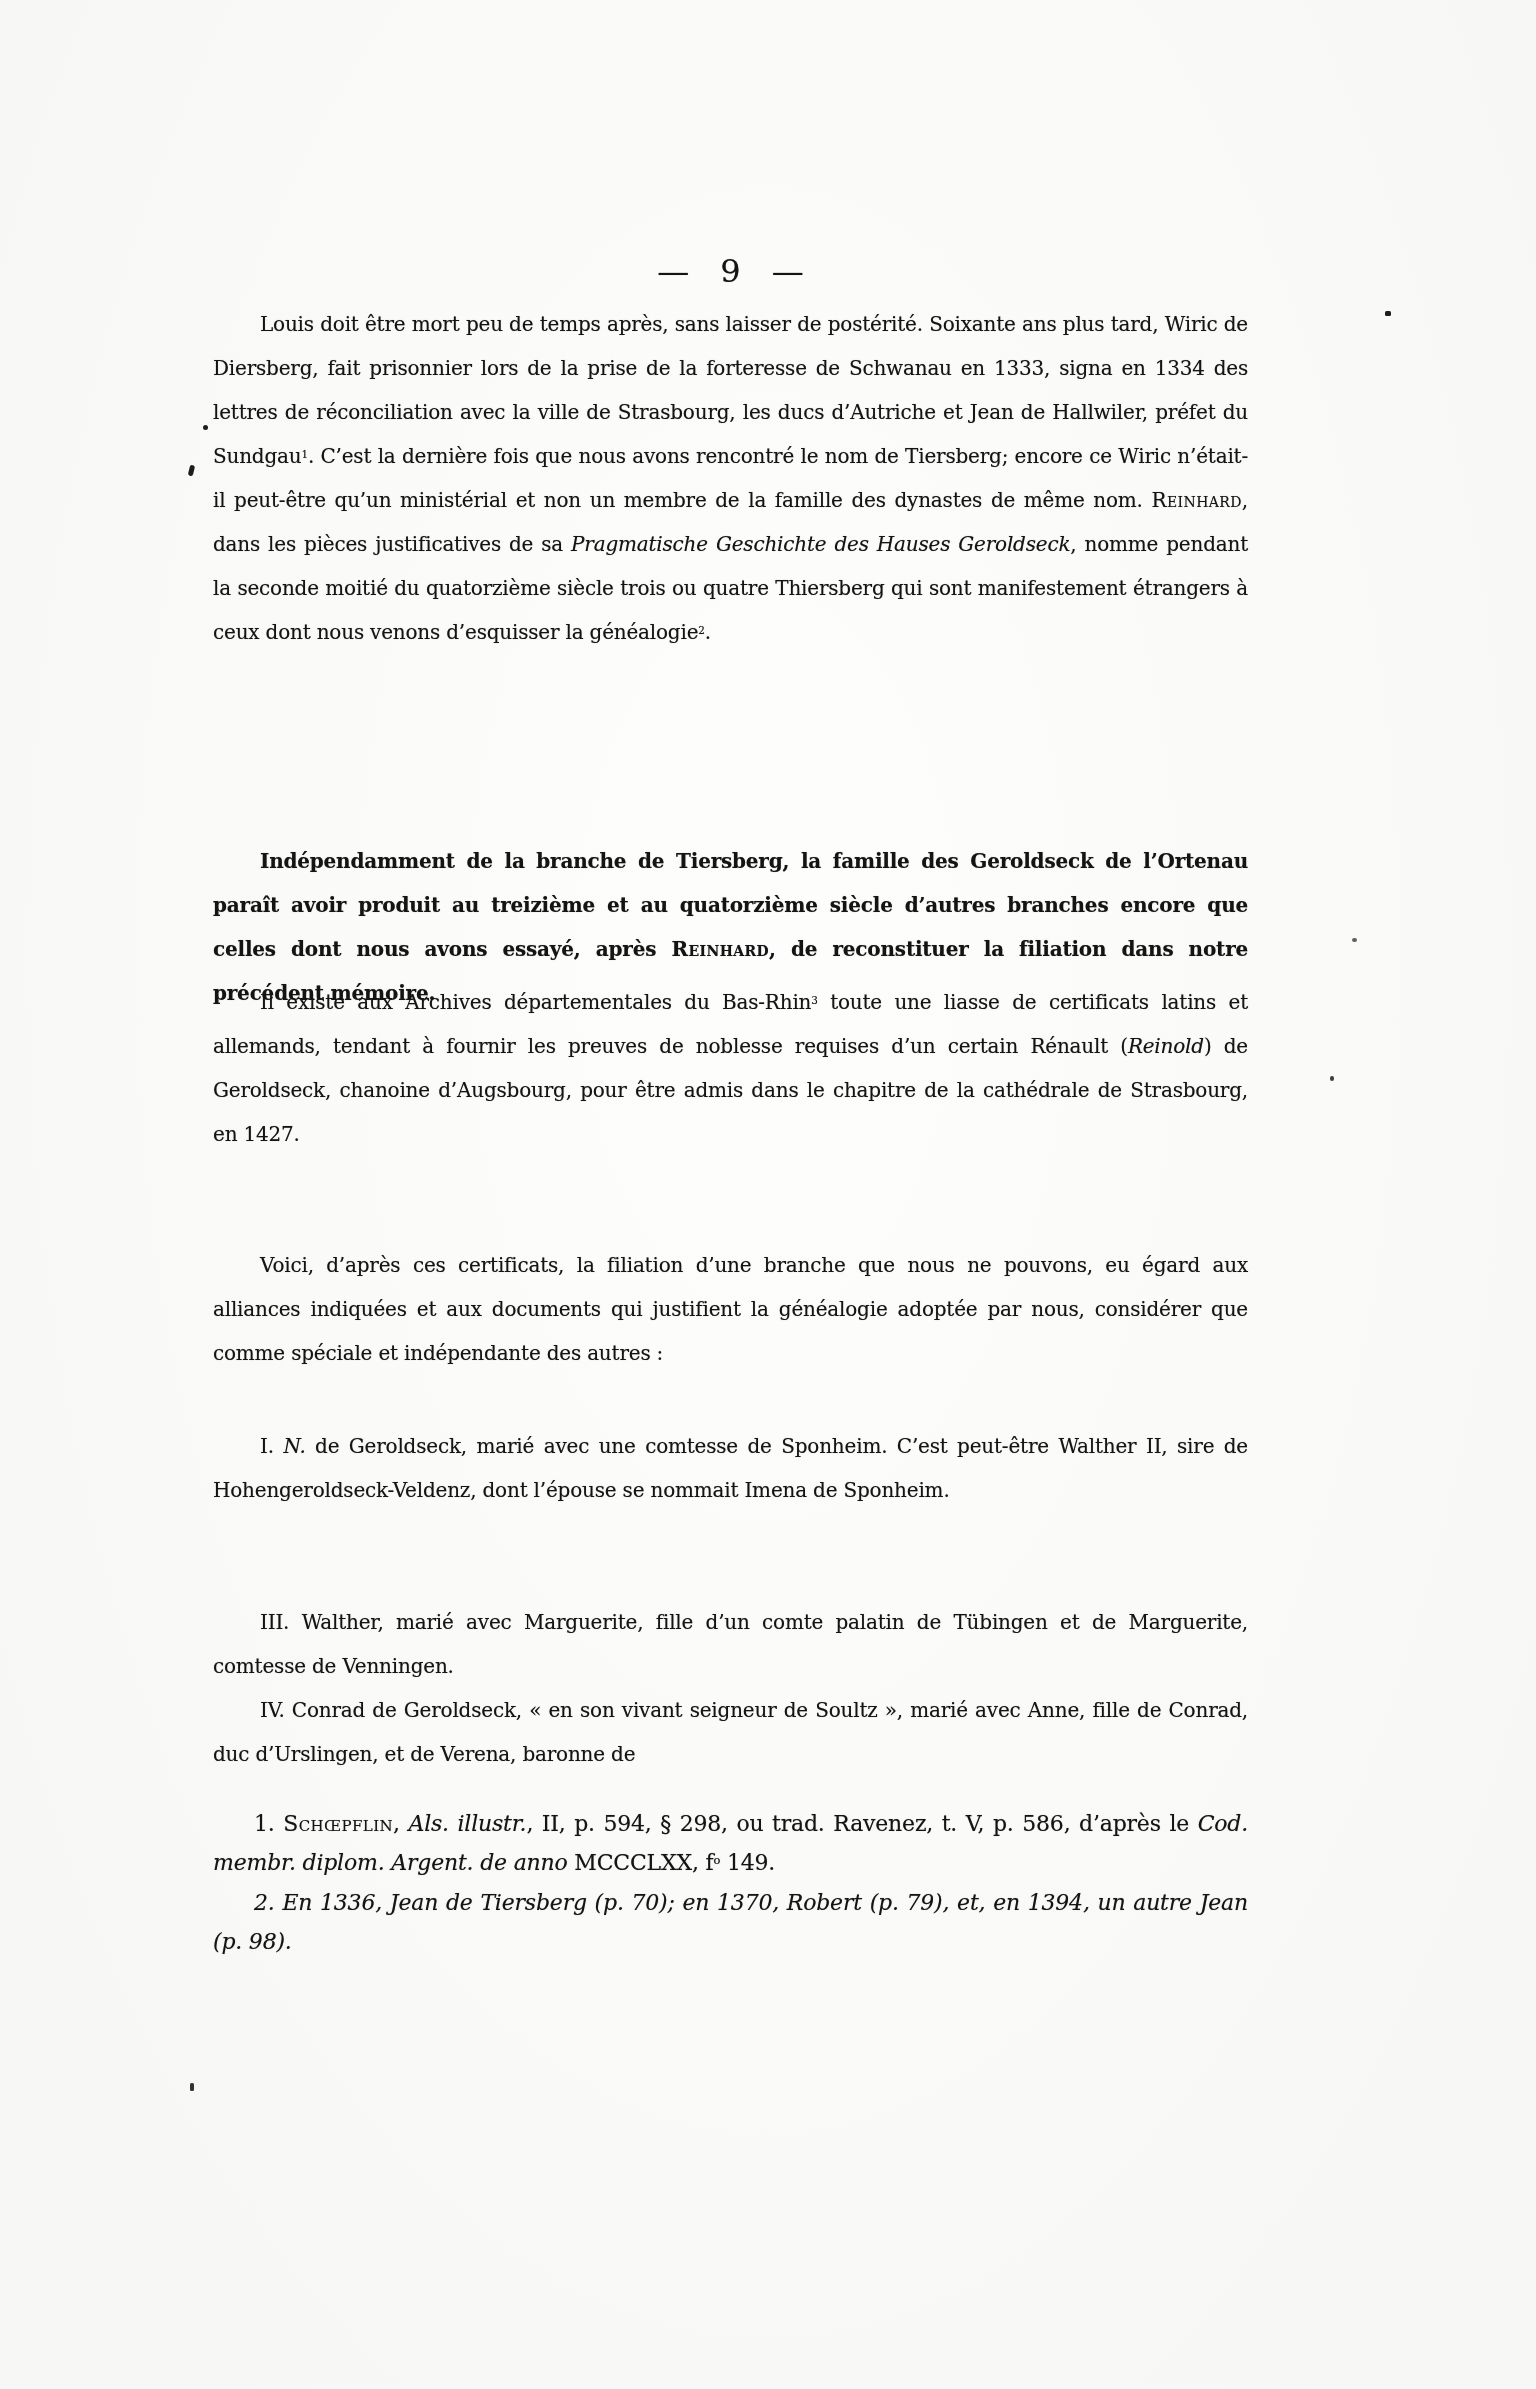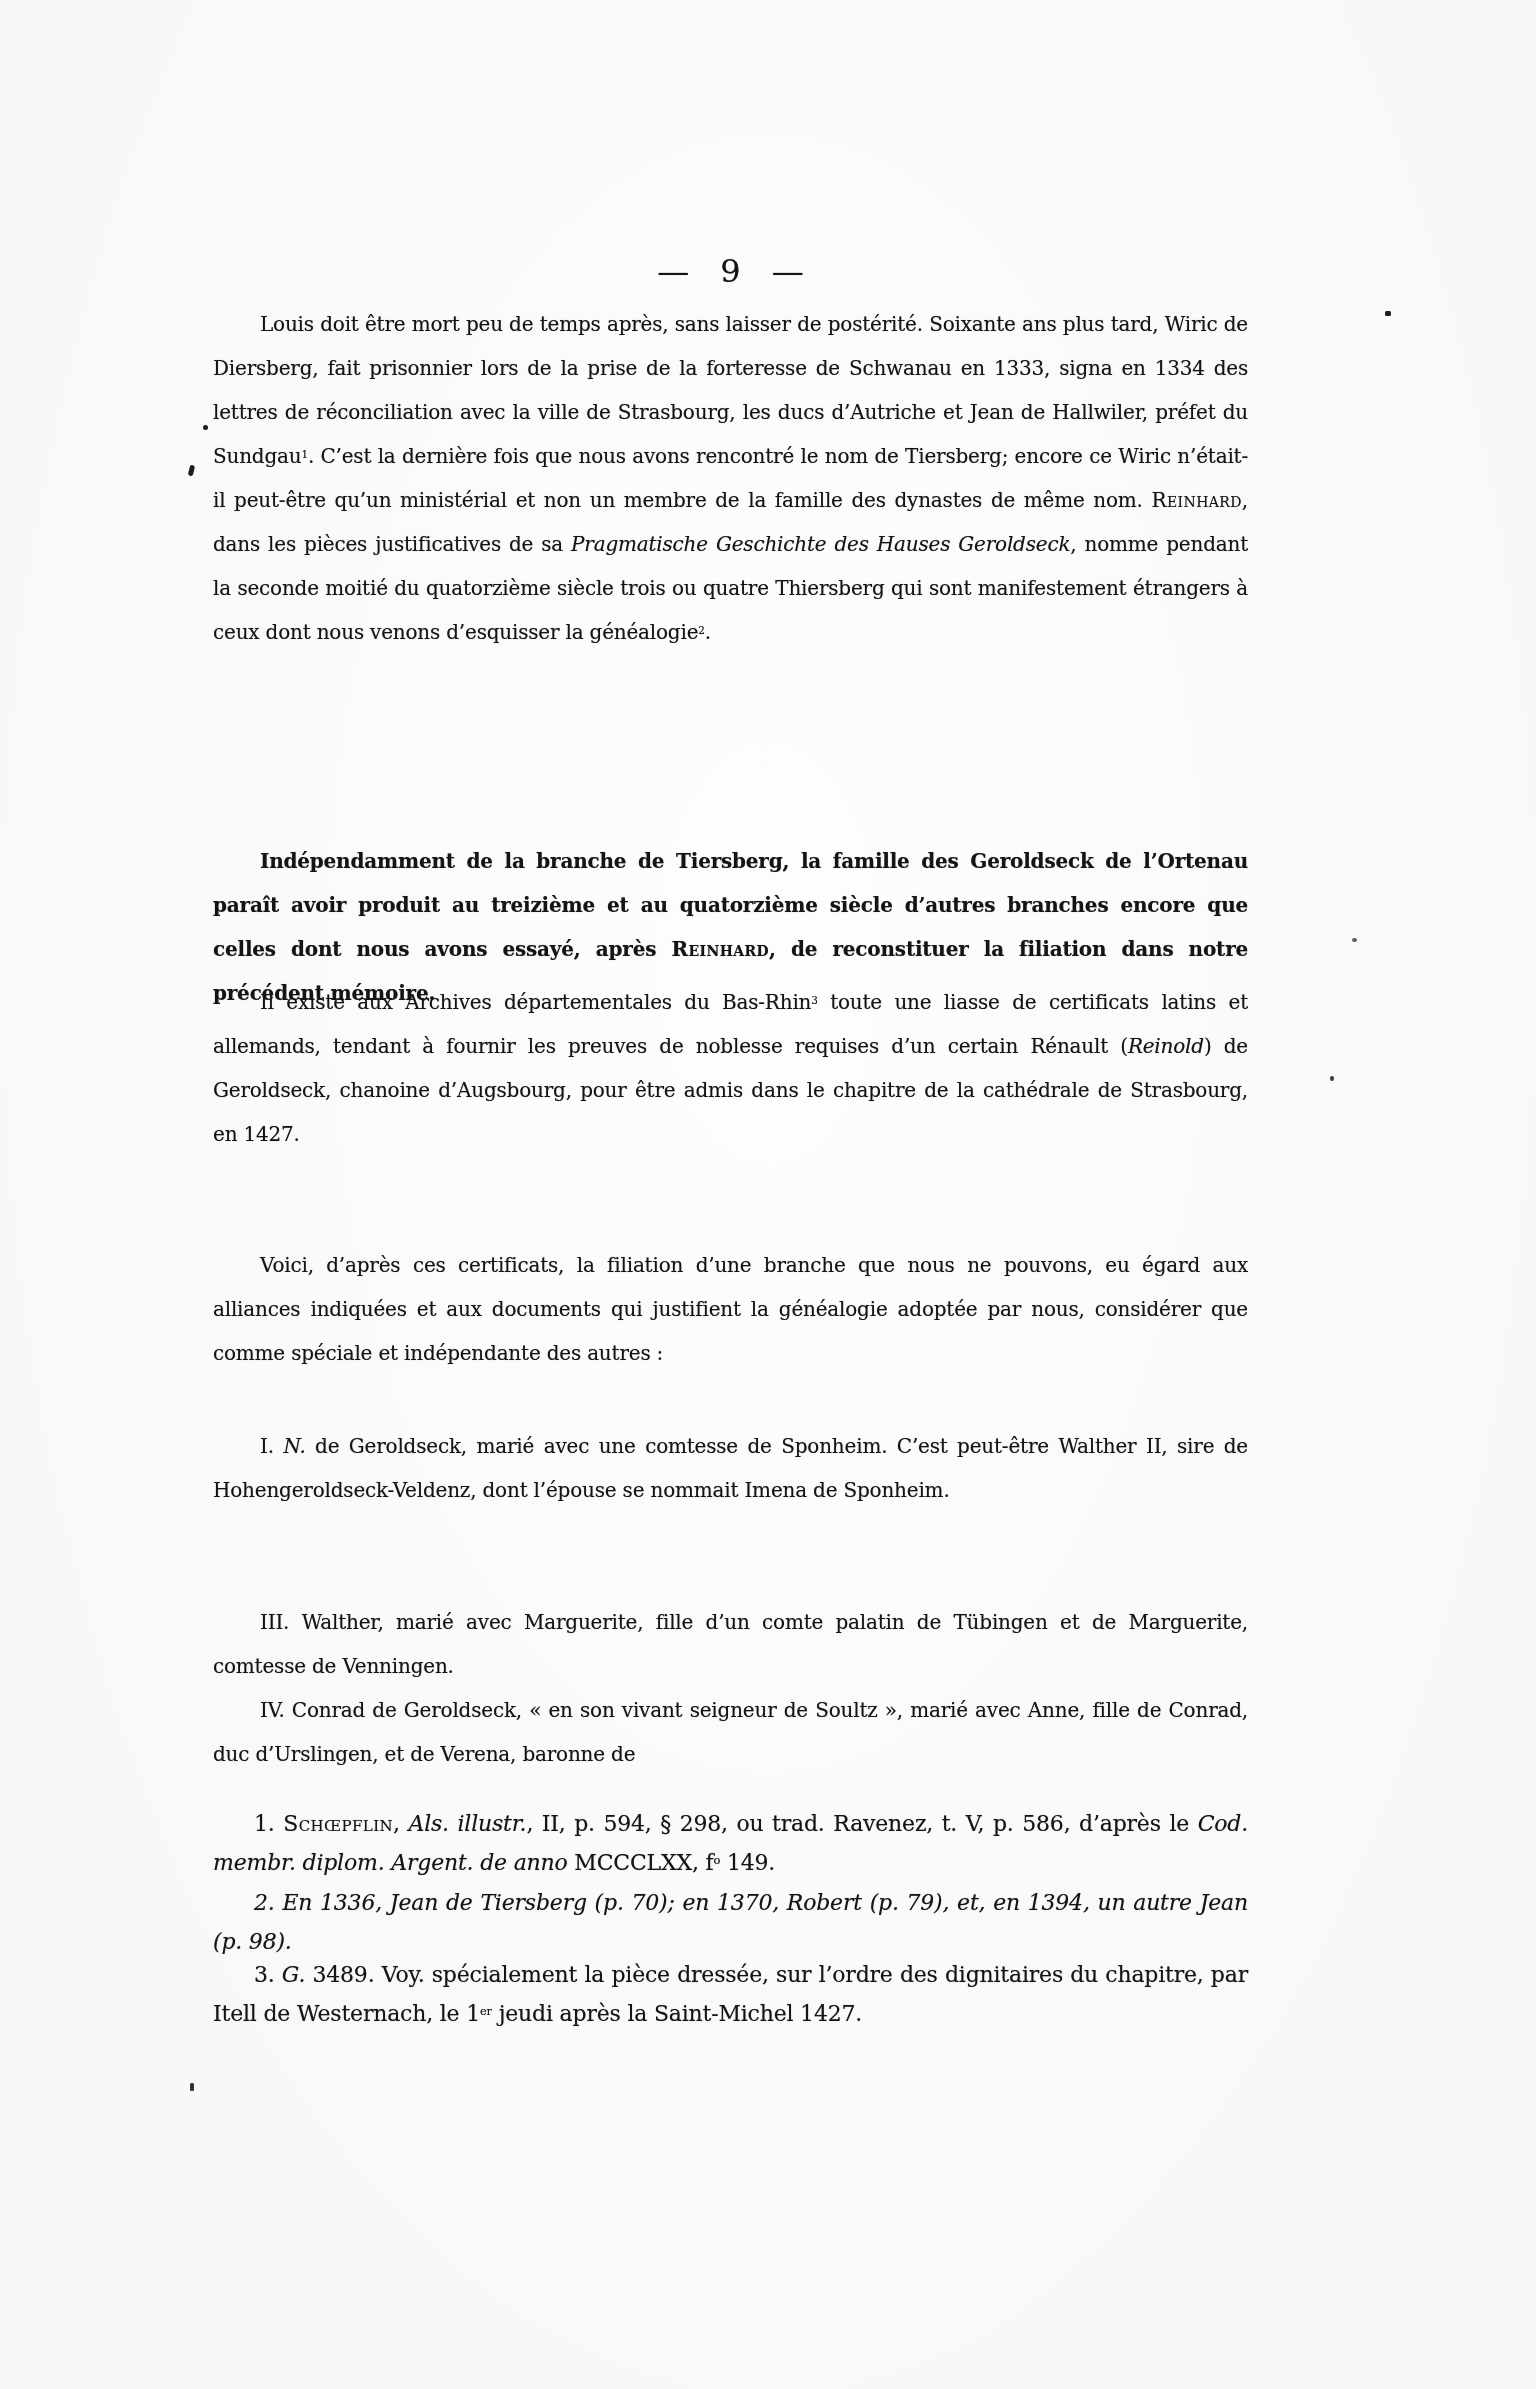--- a/index.html
+++ b/index.html
@@ -100,16 +100,15 @@
 
 
   <p class="block body" id="g3"><span>III. Walther, marié avec Marguerite, fille d’un comte palatin de Tübingen et de Marguerite, comtesse de Venningen.</span></p>
 
   <p class="block body" id="g4"><span>IV. Conrad de Geroldseck, « en son vivant seigneur de Soultz », marié avec Anne, fille de Conrad, duc d’Urslingen, et de Verena, baronne de</span></p>
 
   <p class="block fn" id="fn1"><span>1. </span><span class="sc">Schœpflin</span><span>, </span><span class="i">Als. illustr.</span><span>, II, p. 594, § 298, ou trad. Ravenez, t. V, p. 586, d’après le </span><span class="i">Cod. membr. diplom. Argent. de anno</span><span> MCCCLXX, f</span><sup>o</sup><span> 149.</span></p>
 
   <p class="block fn" id="fn2"><span>2. En 1336, Jean de Tiersberg (p. 70); en 1370, Robert (p. 79), et, en 1394, un autre Jean (p. 98).</span></p>
 
-  <p class="block fn" id="fn3"><span>3. </span><span class="i">G.</span><span> 3489. Voy. spécialement la pièce dressée, sur l’ordre des dignitaires du chapitre, par Itell de Westernach, le 1</span><sup>er</sup><span> jeudi après la Saint-Michel 1427.</span></p>
 
 </div>
 
 
 </body></html>

